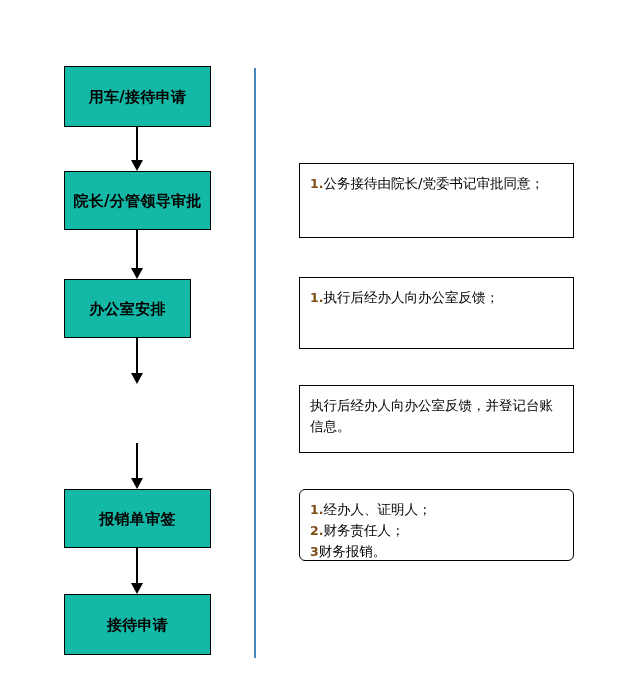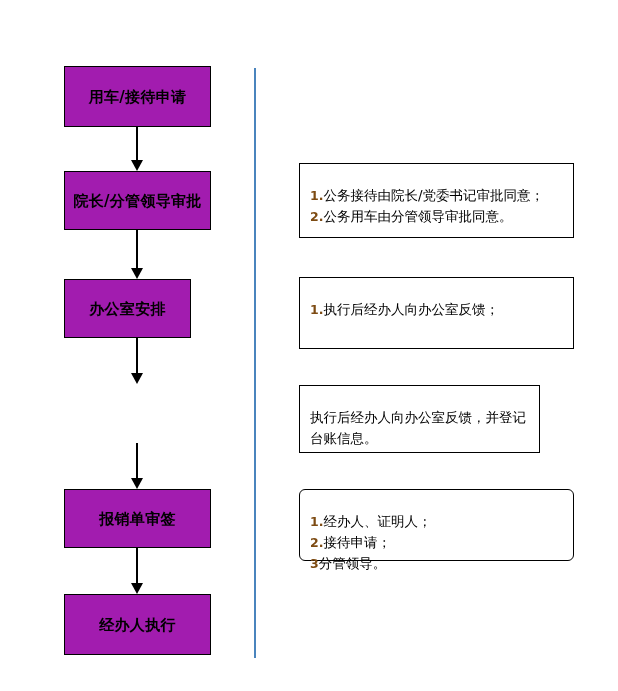--- a/index.html
+++ b/index.html
@@ -20,21 +20,21 @@
     left: 0; top: 0;
     width: 618px;
     height: 691px;
   }
 
   
   .proc-box {
     position: absolute;
     box-sizing: border-box;
     border: 1.4px solid #000000;
-    background: #a21caf;
+    background: #14b8a6;
     display: flex;
     align-items: center;
     justify-content: center;
     text-align: center;
   }
   .proc-label {
     font-size: 15px;
     font-weight: bold;
     color: #000000;
     letter-spacing: 0.3px;
@@ -70,21 +70,21 @@
     width: 1.6px;
     background: #4a84bd;
   }
 
   
   .note-box {
     position: absolute;
     box-sizing: border-box;
     border: 1.2px solid #000000;
     background: #ffffff;
-    padding: 21px 10px 6px 10px;
+    padding: 9px 10px 6px 10px;
   }
   .note-line {
     font-size: 13.5px;
     color: #000000;
     line-height: 1.55;
     white-space: nowrap;
   }
   .note-line.wrap {
     white-space: normal;
   }
@@ -110,21 +110,21 @@
   <div class="proc-box" style="left:64px; top:279px; width:127px; height:59px;">
     <span class="proc-label">办公室安排</span>
   </div>
 
 
   <div class="proc-box" style="left:64px; top:489px; width:147px; height:59px;">
     <span class="proc-label">报销单审签</span>
   </div>
 
   <div class="proc-box" style="left:64px; top:594px; width:147px; height:61px;">
-    <span class="proc-label">经办人执行</span>
+    <span class="proc-label">接待申请</span>
   </div>
 
   <div class="arrow" style="left:130px; top:127px; height:44px;">
     <div class="shaft" style="height:33px;"></div>
     <div class="head" style="top:33px;"></div>
   </div>
 
   <div class="arrow" style="left:130px; top:230px; height:49px;">
     <div class="shaft" style="height:38px;"></div>
     <div class="head" style="top:38px;"></div>
@@ -144,42 +144,39 @@
     <div class="shaft" style="height:35px;"></div>
     <div class="head" style="top:35px;"></div>
   </div>
 
   <div id="divider" style="left:254px; top:68px; height:590px;"></div>
 
   <div class="note-box" style="left:299px; top:163px; width:275px; height:75px;">
     <div class="note-line">
       <span class="note-num">1.</span><span>公务接待由院长/党委书记审批同意；</span>
     </div>
-    <div class="note-line">
-      <span class="note-num">2.</span><span>公务用车由分管领导审批同意。</span>
-    </div>
   </div>
 
   <div class="note-box" style="left:299px; top:277px; width:275px; height:72px;">
     <div class="note-line">
       <span class="note-num">1.</span><span>执行后经办人向办公室反馈；</span>
     </div>
   </div>
 
-  <div class="note-box" style="left:299px; top:385px; width:241px; height:68px;">
+  <div class="note-box" style="left:299px; top:385px; width:275px; height:68px;">
     <div class="note-line wrap">
       <span>执行后经办人向办公室反馈，并登记台账信息。</span>
     </div>
   </div>
 
   <div class="note-box" style="left:299px; top:489px; width:275px; height:72px;border-radius:6px;">
     <div class="note-line">
       <span class="note-num">1.</span><span>经办人、证明人；</span>
     </div>
     <div class="note-line">
-      <span class="note-num">2.</span><span>接待申请；</span>
+      <span class="note-num">2.</span><span>财务责任人；</span>
     </div>
     <div class="note-line">
-      <span class="note-num">3</span><span>分管领导。</span>
+      <span class="note-num">3</span><span>财务报销。</span>
     </div>
   </div>
 
 </div>
 
 </body></html>

